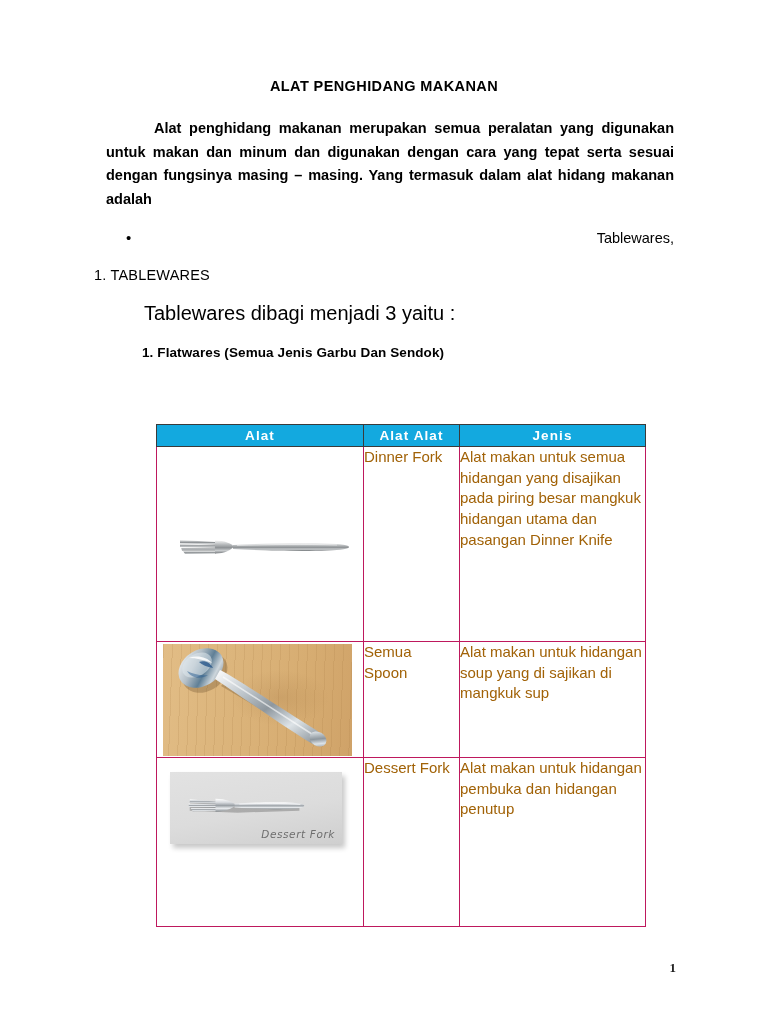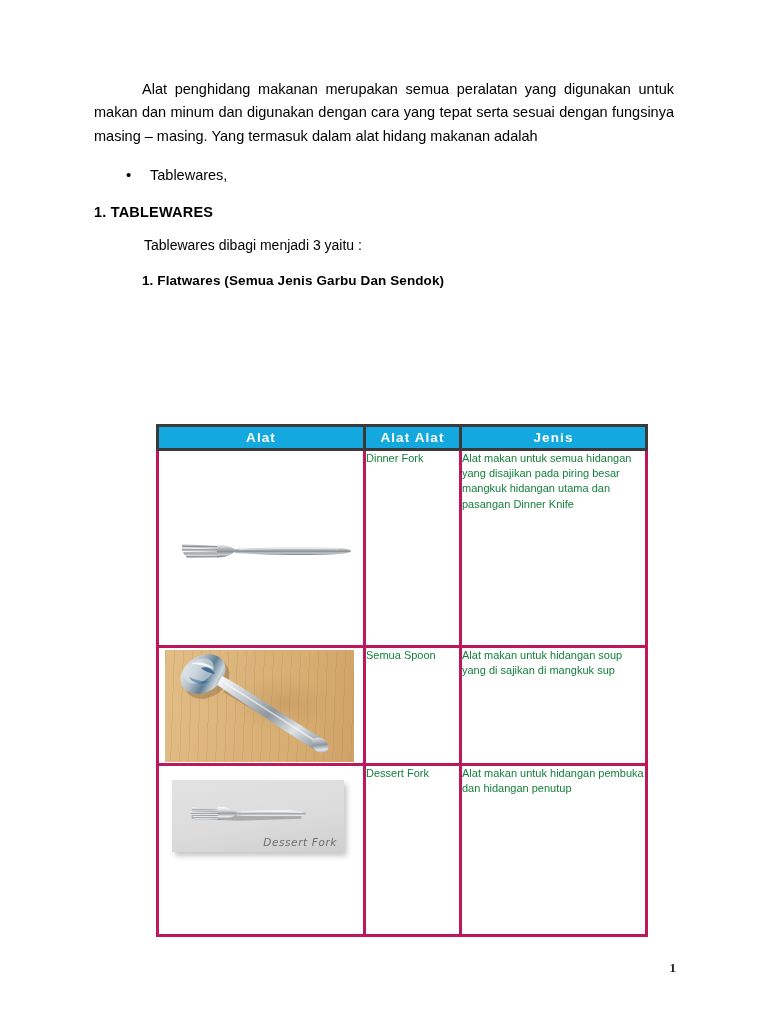--- a/index.html
+++ b/index.html
@@ -35,104 +35,106 @@
     font-weight: bold;
     letter-spacing: 0.4px;
     margin: 0 0 22px 0;
     line-height: 1.2;
   }
 
   .para {
     font-size: 14.5px;
     line-height: 1.62;
     text-align: justify;
-    margin: 0 0 6px 0;
+    margin: 0 0 6px 12px;
     text-indent: 48px;
+    font-weight: bold;
   }
 
   .bullets {
     list-style: none;
     margin: 16px 0 14px 0;
     padding: 0 0 0 20px;
   }
   .bullets li {
     font-size: 14.5px;
     line-height: 1.62;
     position: relative;
     padding-left: 36px;
+    text-align: right;
   }
   .bullets li::before {
     content: "\2022";
     position: absolute;
     left: 12px;
     top: -1px;
     font-size: 15px;
   }
 
   .section-head {
     font-size: 14.5px;
-    font-weight: bold;
+    font-weight: normal;
     margin: 16px 0 14px 0;
     letter-spacing: 0.2px;
   }
 
   .sub-head {
     font-size: 13.5px;
     font-weight: bold;
     margin: 16px 0 12px 0;
     padding-left: 48px;
     letter-spacing: 0.1px;
   }
 
   .spacer-line {
-    font-size: 14px;
+    font-size: 20px;
     line-height: 1.62;
     margin: 12px 0 2px 0;
     padding-left: 50px;
   }
 
   
   .tbl-wrap {
     position: absolute;
     left: 156px;
     top: 424px;
     width: 489px;
   }
   table.flatwares {
     border-collapse: collapse;
     width: 489px;
     table-layout: fixed;
   }
   table.flatwares th,
   table.flatwares td {
-    border: 3px solid #be185d;
+    border: 1px solid #be185d;
     vertical-align: top;
     padding: 0;
   }
   table.flatwares th {
     background: #13A9DF;
     color: #ffffff;
     font-size: 13.5px;
     font-weight: bold;
     letter-spacing: 1.1px;
     text-align: center;
     height: 21px;
     line-height: 21px;
     padding: 0 2px;
     border-color: #3a3a3a;
   }
   .col-alat   { width: 207px; }
   .col-nama   { width: 96px;  }
   .col-fungsi { width: 186px; }
 
   td.cell-name, td.cell-desc {
-    font-size: 11px;
+    font-size: 15px;
     line-height: 1.38;
     padding: 3px 5px 4px 6px;
-    color: #15803d;
+    color: #a16207;
     margin-left: 32px;
   }
   td.cell-img { padding: 0; background: #ffffff; }
 
   
   .imgbox {
     position: relative;
     width: 100%;
     overflow: hidden;
   }
@@ -205,20 +207,21 @@
     color: #222;
   }
 </style>
 </head>
 <body>
 
 <div class="page">
 
   <div class="content">
 
+    <h1 class="doc-title">ALAT PENGHIDANG MAKANAN</h1>
 
     <p class="para">Alat penghidang makanan merupakan semua peralatan yang digunakan untuk makan dan minum dan digunakan dengan cara yang tepat serta sesuai dengan fungsinya masing – masing. Yang termasuk dalam alat hidang makanan adalah</p>
 
     <ul class="bullets">
       <li>Tablewares,</li>
     </ul>
 
     <h2 class="section-head">1. TABLEWARES</h2>
 
 

